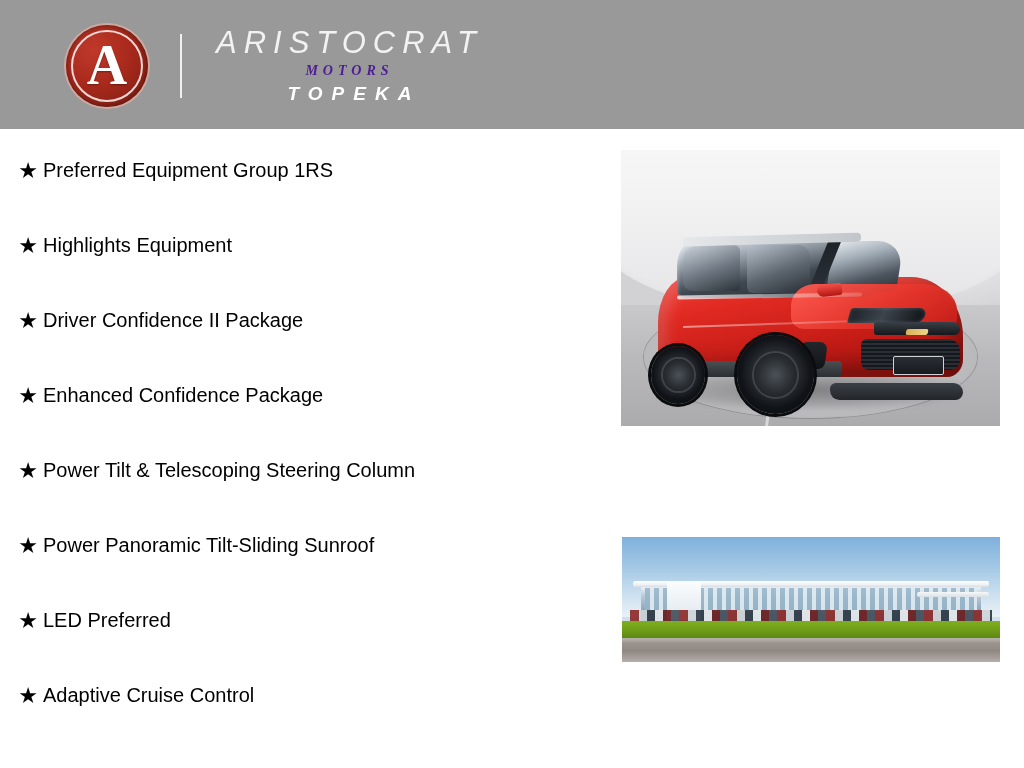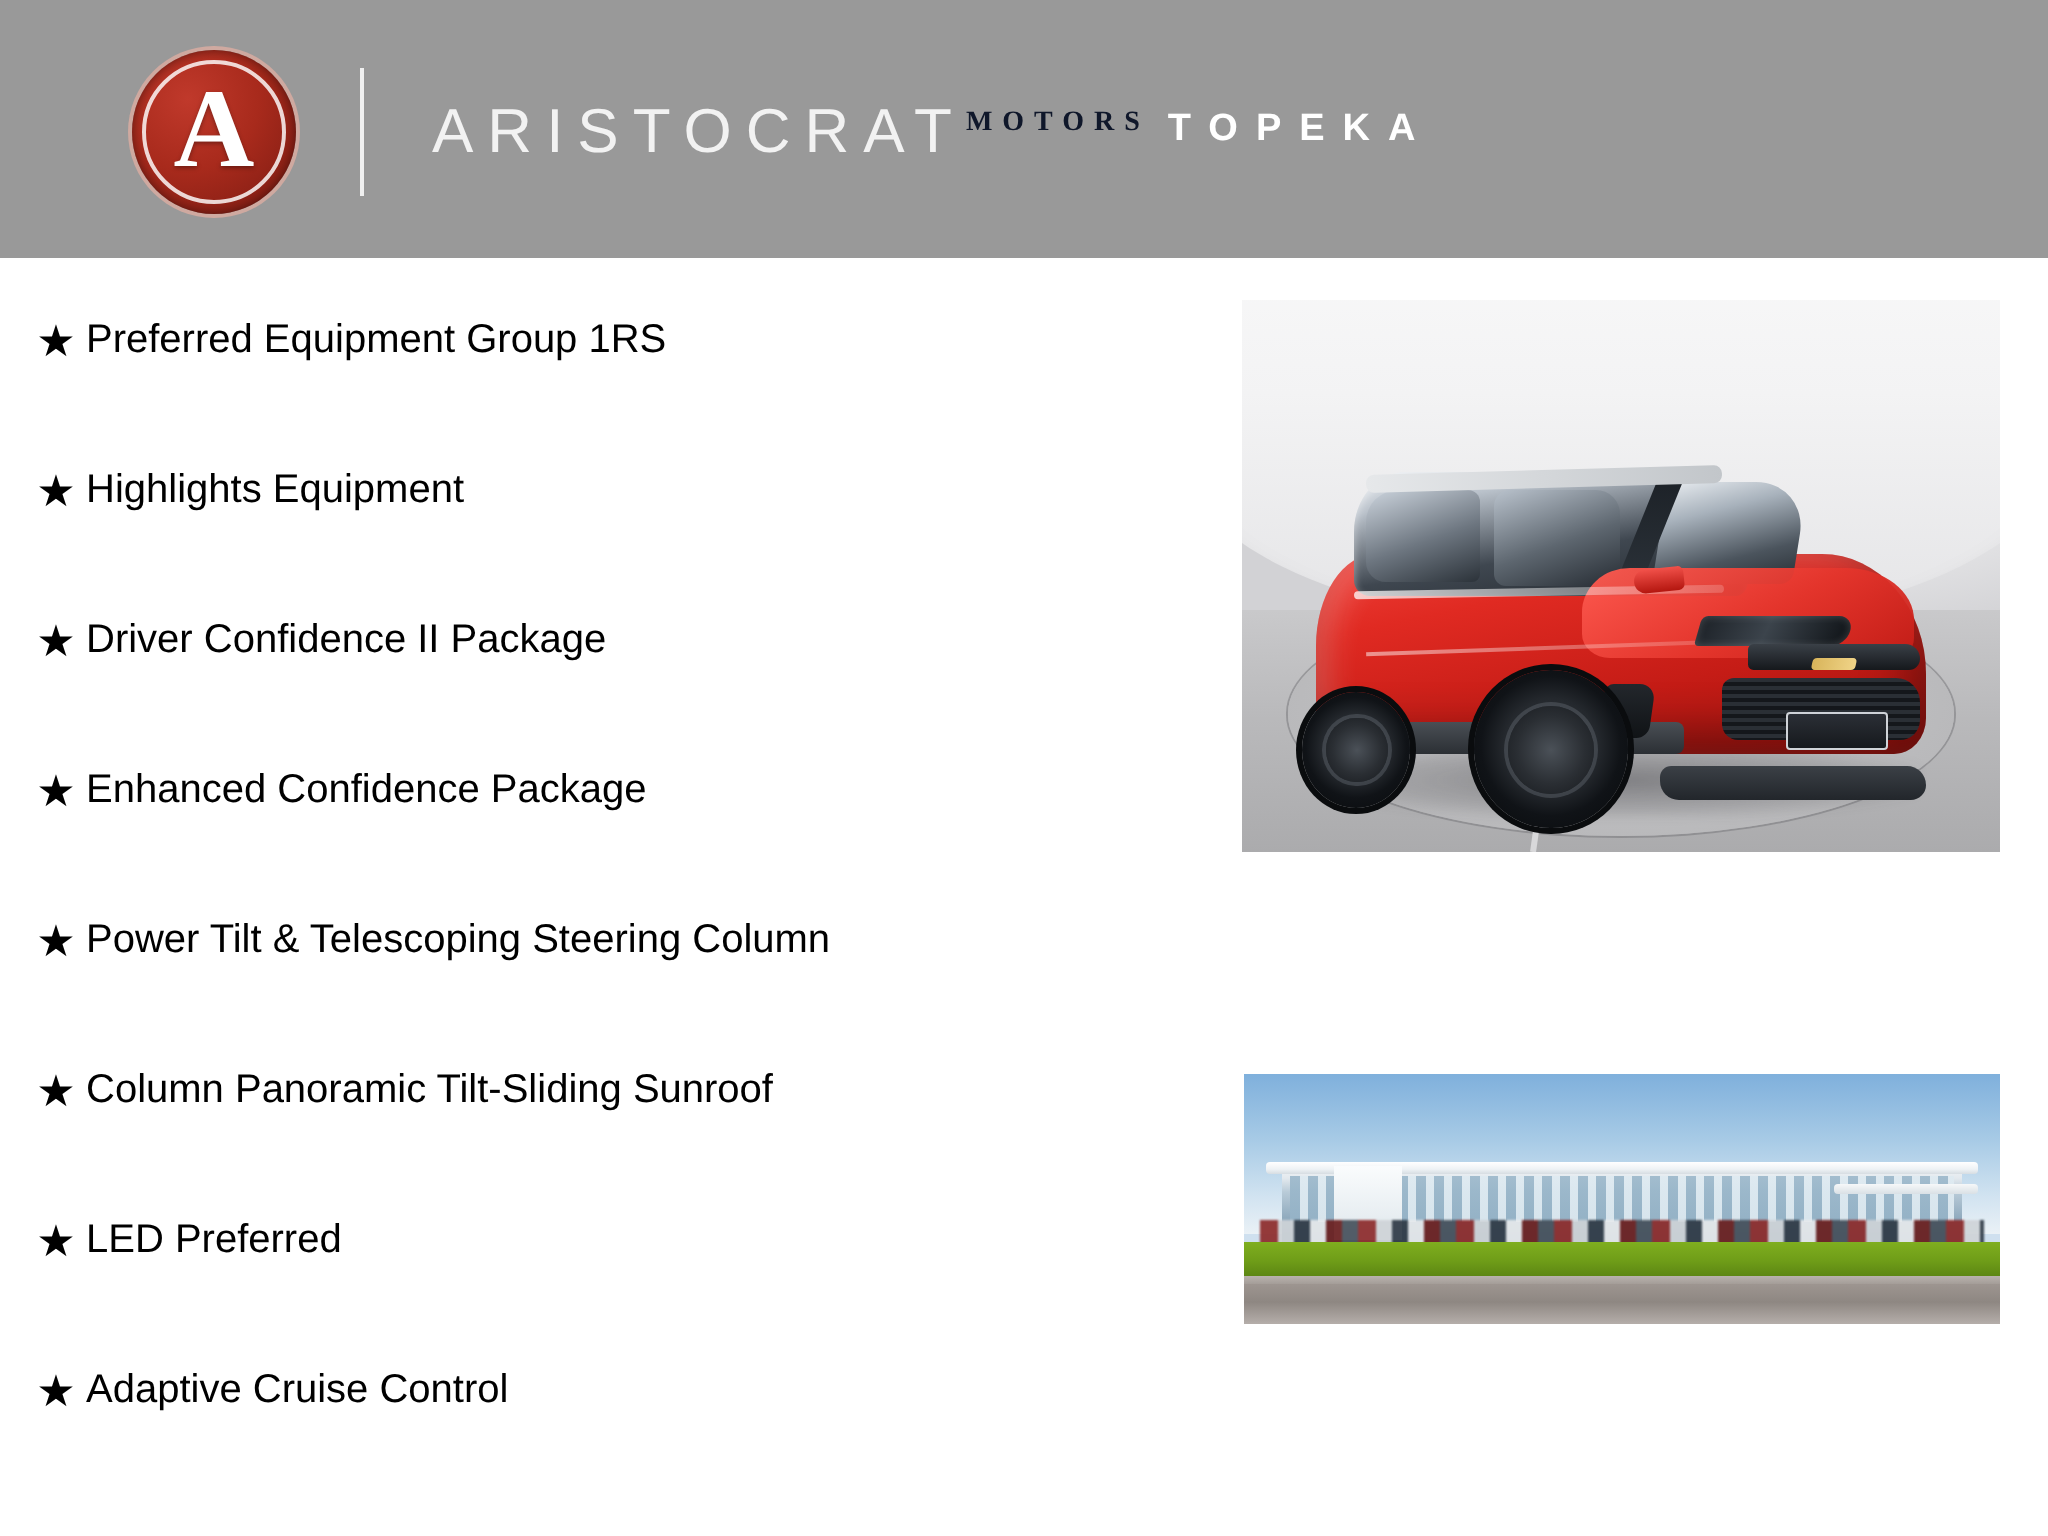--- a/index.html
+++ b/index.html
@@ -37,28 +37,28 @@
     font-size:56px; line-height:1; color:#ffffff;
     text-shadow:0 1px 2px rgba(0,0,0,.35);
     transform:translateY(-1px);
   }
 
   .divider {
     width:2px; height:64px; margin-left:32px; margin-right:0;
     background:rgba(255,255,255,.85);
   }
 
-  .wordmark { margin-left:34px; display:flex; align-items:flex-start; }
+  .wordmark { margin-left:34px; display:flex; flex-direction:column; align-items:center;font-style:italic; }
   .wm-main {
     font-size:31px; letter-spacing:7px; color:#f2f2f2; font-weight:400;
     line-height:1.05; white-space:nowrap;
   }
   .wm-sub {
     font-family:"Liberation Serif", serif; font-weight:700;
-    font-size:14px; letter-spacing:5px; color:#0f172a;
+    font-size:14px; letter-spacing:5px; color:#4c1d95;
     margin-top:4px; white-space:nowrap;
   }
   .wm-city {
     font-size:19px; font-weight:700; letter-spacing:9px; color:#ffffff;
     margin-top:4px; white-space:nowrap; text-indent:9px;
   }
 
   .header-title {
     position:absolute; right:28px; top:52px;
     font-size:25px; font-weight:700; color:#ffffff; white-space:nowrap;
@@ -328,21 +328,21 @@
       <span class="bullet-text">Enhanced Confidence Package</span>
     </div>
 
     <div class="bullet-row">
       <span class="star">★</span>
       <span class="bullet-text">Power Tilt &amp; Telescoping Steering Column</span>
     </div>
 
     <div class="bullet-row">
       <span class="star">★</span>
-      <span class="bullet-text">Column Panoramic Tilt-Sliding Sunroof</span>
+      <span class="bullet-text">Power Panoramic Tilt-Sliding Sunroof</span>
     </div>
 
     <div class="bullet-row">
       <span class="star">★</span>
       <span class="bullet-text">LED Preferred</span>
     </div>
 
     <div class="bullet-row">
       <span class="star">★</span>
       <span class="bullet-text">Adaptive Cruise Control</span>

